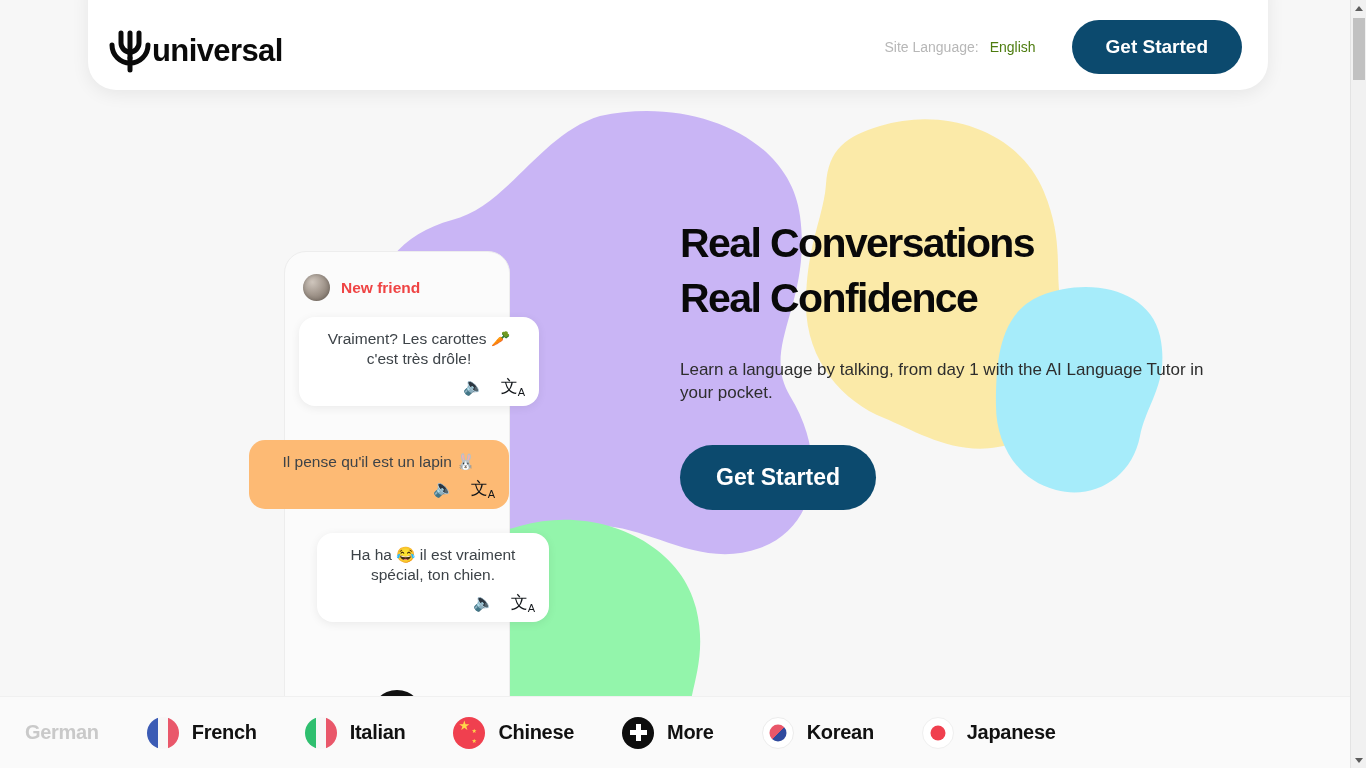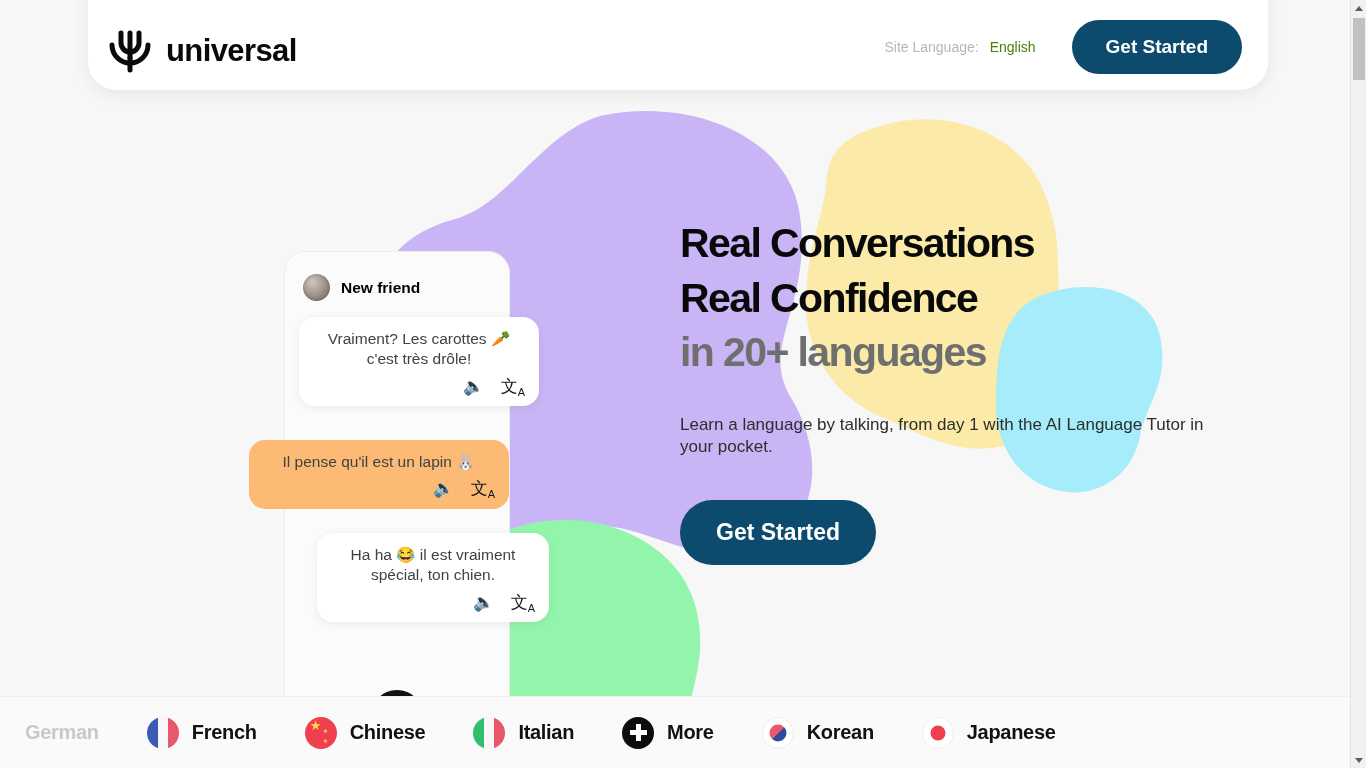--- a/index.html
+++ b/index.html
@@ -71,21 +71,20 @@
     box-shadow: 0 4px 18px rgba(0,0,0,0.07);
     display: flex;
     align-items: flex-end;
     padding: 0 26px 16px 20px;
     z-index: 40;
   }
 
   .brand {
     display: flex;
     align-items: center;
-    gap: 14px;
   }
   .brand-mark { width: 44px; height: 46px; display: block; }
   .brand-name {
     font-size: 31px;
     font-weight: 700;
     color: #0a0a0a;
     letter-spacing: -0.6px;
   }
 
   .header-right {
@@ -153,21 +152,21 @@
     width: 27px; height: 27px;
     border-radius: 50%;
     background:
       radial-gradient(circle at 35% 30%, #cfc6bd 0%, #a59a90 45%, #6e6359 100%);
     flex: none;
     box-shadow: inset 0 0 4px rgba(0,0,0,.22);
   }
   #chat-name {
     font-size: 15.5px;
     font-weight: 700;
-    color: #000000;
+    color: #ef4444;
   }
 
   .bubble {
     position: absolute;
     border-radius: 16px;
     padding: 12px 14px 8px 14px;
     font-size: 15.5px;
     line-height: 1.32;
     z-index: 25;
   }
@@ -406,21 +405,20 @@
           <path d="M12 2 V17" fill="none" stroke="#ffffff" stroke-width="2.6" stroke-linecap="round"></path>
           <path d="M3.2 9 a8.8 8.8 0 0 0 17.6 0" fill="none" stroke="#ffffff" stroke-width="2.6" stroke-linecap="round" transform="translate(0 1)"></path>
           <path d="M12 17 V24" fill="none" stroke="#ffffff" stroke-width="2.6" stroke-linecap="round"></path>
         </svg>
       </button>
     </div>
 
     <div id="hero-copy">
       <div class="headline">Real Conversations</div>
       <div class="headline">Real Confidence</div>
-      <div class="headline muted">in 20+ languages</div>
       <p id="hero-sub">Learn a language by talking, from day 1 with the AI Language Tutor in your pocket.</p>
       <button class="btn-dark" id="get-started-hero">Get Started</button>
     </div>
   </div>
 
   <div id="header-card">
     <div class="brand">
       <svg class="brand-mark" viewBox="0 0 44 46">
         <path d="M13 5 V15 a9 9 0 0 0 18 0 V5" fill="none" stroke="#0a0a0a" stroke-width="5" stroke-linecap="round"></path>
         <path d="M22 5 V30" fill="none" stroke="#0a0a0a" stroke-width="5" stroke-linecap="round"></path>
@@ -442,26 +440,26 @@
   <div id="lang-strip">
     <div class="lang-item faded" style="margin-left:-44px">
       <div class="flag flag-es" style="visibility:hidden"></div>
       <span class="lang-label">German</span>
     </div>
     <div class="lang-item">
       <div class="flag flag-fr"></div>
       <span class="lang-label">French</span>
     </div>
     <div class="lang-item">
+      <div class="flag flag-it"></div>
+      <span class="lang-label">Italian</span>
+    </div>
+    <div class="lang-item">
       <div class="flag flag-cn"></div>
       <span class="lang-label">Chinese</span>
-    </div>
-    <div class="lang-item">
-      <div class="flag flag-it"></div>
-      <span class="lang-label">Italian</span>
     </div>
     <div class="lang-item">
       <div class="flag flag-more"></div>
       <span class="lang-label">More</span>
     </div>
     <div class="lang-item">
       <div class="flag flag-kr"></div>
       <span class="lang-label">Korean</span>
     </div>
     <div class="lang-item">

